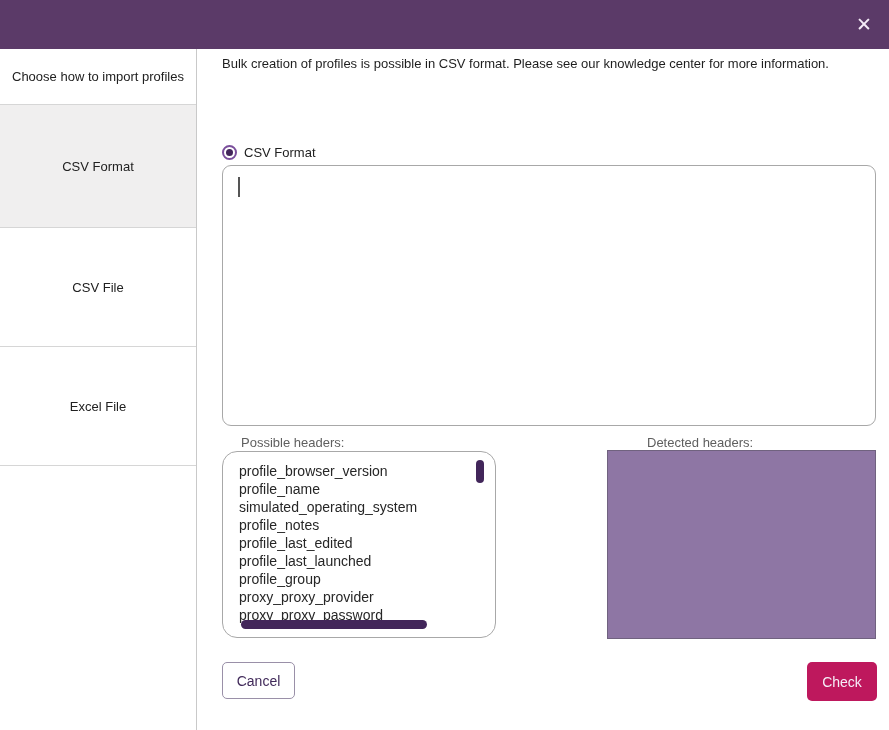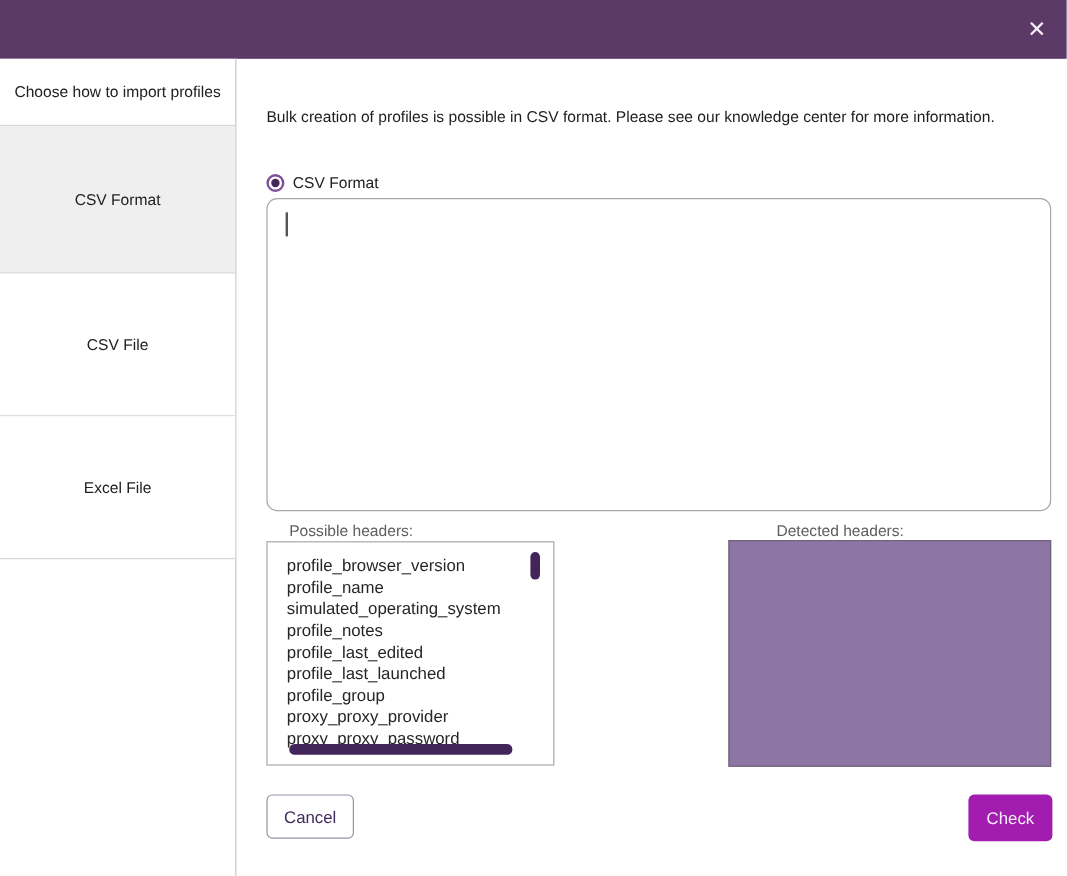--- a/index.html
+++ b/index.html
@@ -37,21 +37,21 @@
     font-size: 13px; color: #212121; border-bottom: 1px solid #d6d6d6;
     cursor: pointer; background: #ffffff;
   }
   .sidebar-item.selected { background: #f0efef; height: 123px; }
   .sidebar-item.plain { height: 119px; }
 
   
   .main { position: absolute; left: 198px; top: 49px; width: 691px; height: 681px; }
 
   .intro {
-    position: absolute; left: 24px; top: 41px; width: 650px;
+    position: absolute; left: 24px; top: 7px; width: 650px;
     font-size: 13px; color: #1e1e1e;
   }
 
   .radio-row {
     position: absolute; left: 24px; top: 94px; height: 18px;
     display: flex; align-items: center; gap: 7px; cursor: pointer;
   }
   .radio-outer {
     width: 15px; height: 15px; border-radius: 50%;
     border: 2px solid #7b4f9c; background: #ffffff;
@@ -80,22 +80,22 @@
     position: absolute; left: 15px; top: 11px; width: 2px; height: 20px; background: #555555;
   }
 
   .col-label {
     position: absolute; top: 386px; font-size: 13px; color: #5f5f5f;
   }
   .col-label.left { left: 24px; margin-left: 19px; }
   .col-label.right { left: 409px; margin-left: 40px; }
 
   .listbox {
-    position: absolute; left: 24px; top: 402px; width: 240px; height: 187px;
-    border: 1px solid #a8a8a8; border-radius: 0; background: #ffffff;
+    position: absolute; left: 24px; top: 402px; width: 274px; height: 187px;
+    border: 1px solid #a8a8a8; border-radius: 15px; background: #ffffff;
     overflow: hidden;
   }
   .listbox-inner { position: absolute; left: 16px; top: 10px; width: 230px; }
   .list-item {
     display: block; font-size: 14px; line-height: 18px; color: #262626;
     white-space: nowrap; cursor: default;
   }
   .v-thumb {
     position: absolute; right: 11px; top: 8px; width: 8px; height: 23px;
     background: #42265a; border-radius: 4px; cursor: pointer;
@@ -111,21 +111,21 @@
   }
 
   .btn-cancel {
     position: absolute; left: 24px; top: 613px; width: 73px; height: 37px;
     background: #ffffff; border: 1px solid #9a90a8; border-radius: 5px;
     font-family: "Liberation Sans", sans-serif; font-size: 14px; color: #412a5a;
     cursor: pointer;
   }
   .btn-check {
     position: absolute; left: 609px; top: 613px; width: 70px; height: 39px;
-    background: #a21caf; border: none; border-radius: 5px;
+    background: #be185d; border: none; border-radius: 5px;
     font-family: "Liberation Sans", sans-serif; font-size: 14px; color: #f5eef8;
     cursor: pointer;
   }
 </style>
 </head>
 <body>
 
 <div class="titlebar">
   <div class="close-btn">✕</div>
 </div>

